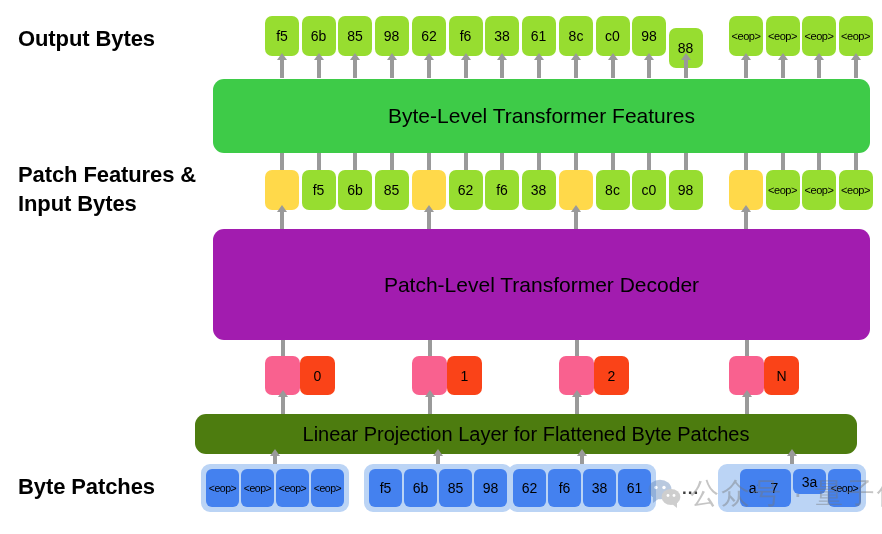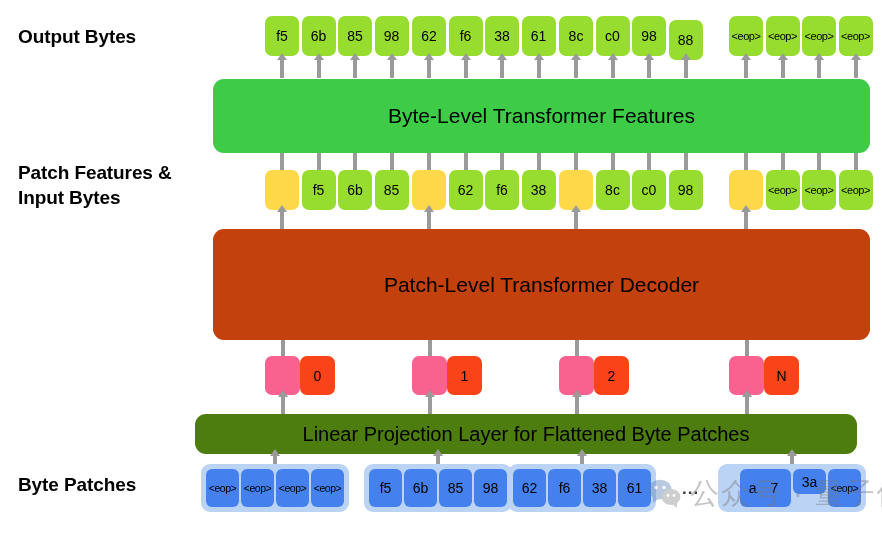--- a/index.html
+++ b/index.html
@@ -17,40 +17,40 @@
     width: 882px;
     height: 534px;
     background: #ffffff;
     overflow: hidden;
   }
 
   
   .row-label {
     position: absolute;
     font-weight: bold;
-    font-size: 19px;
+    font-size: 22px;
     color: #000000;
     line-height: 1.32;
     letter-spacing: -0.1px;
     white-space: pre-line;
   }
 
   
   .bar {
     position: absolute;
     display: flex;
     align-items: center;
     justify-content: center;
     border-radius: 11px;
     font-size: 21px;
     color: #000000;
     box-sizing: border-box;
   }
   .bar-green  { background: #3ECB48; }
-  .bar-orange { background: #c2410c; text-align: right; }
+  .bar-orange { background: #a21caf; text-align: right; }
   .bar-purple { background: #4d7c0f; font-size: 20px; }
 
   
   .tok {
     position: absolute;
     display: flex;
     align-items: center;
     justify-content: center;
     border-radius: 7px;
     box-sizing: border-box;
@@ -137,21 +137,21 @@
       <div class="tok tok-green" style="left: 301.5px; top: 16px; width: 34px; height: 40px;">6b</div>
       <div class="tok tok-green" style="left: 338px; top: 16px; width: 34px; height: 40px;">85</div>
       <div class="tok tok-green" style="left: 374.5px; top: 16px; width: 34px; height: 40px;">98</div>
       <div class="tok tok-green" style="left: 412px; top: 16px; width: 34px; height: 40px;">62</div>
       <div class="tok tok-green" style="left: 448.5px; top: 16px; width: 34px; height: 40px;">f6</div>
       <div class="tok tok-green" style="left: 485px; top: 16px; width: 34px; height: 40px;">38</div>
       <div class="tok tok-green" style="left: 521.5px; top: 16px; width: 34px; height: 40px;">61</div>
       <div class="tok tok-green" style="left: 559px; top: 16px; width: 34px; height: 40px;">8c</div>
       <div class="tok tok-green" style="left: 595.5px; top: 16px; width: 34px; height: 40px;">c0</div>
       <div class="tok tok-green" style="left: 632px; top: 16px; width: 34px; height: 40px;">98</div>
-      <div class="tok tok-green" style="left: 668.5px; top: 20px; width: 34px; height: 40px;">88</div>
+      <div class="tok tok-green" style="left: 668.5px; top: 28px; width: 34px; height: 40px;">88</div>
       <div class="tok tok-green eop" style="left: 729px; top: 16px; width: 34px; height: 40px;">&lt;eop&gt;</div>
       <div class="tok tok-green eop" style="left: 765.5px; top: 16px; width: 34px; height: 40px;">&lt;eop&gt;</div>
       <div class="tok tok-green eop" style="left: 802px; top: 16px; width: 34px; height: 40px;">&lt;eop&gt;</div>
       <div class="tok tok-green eop" style="left: 838.5px; top: 16px; width: 34px; height: 40px;">&lt;eop&gt;</div>
     </div>
 
   <div id="arrows-decoder-to-output">
       <div class="arrow" style="left: 280px; top: 59px; height: 19px;"></div>
       <div class="arrow" style="left: 316.5px; top: 59px; height: 19px;"></div>
       <div class="arrow" style="left: 353px; top: 59px; height: 19px;"></div>

